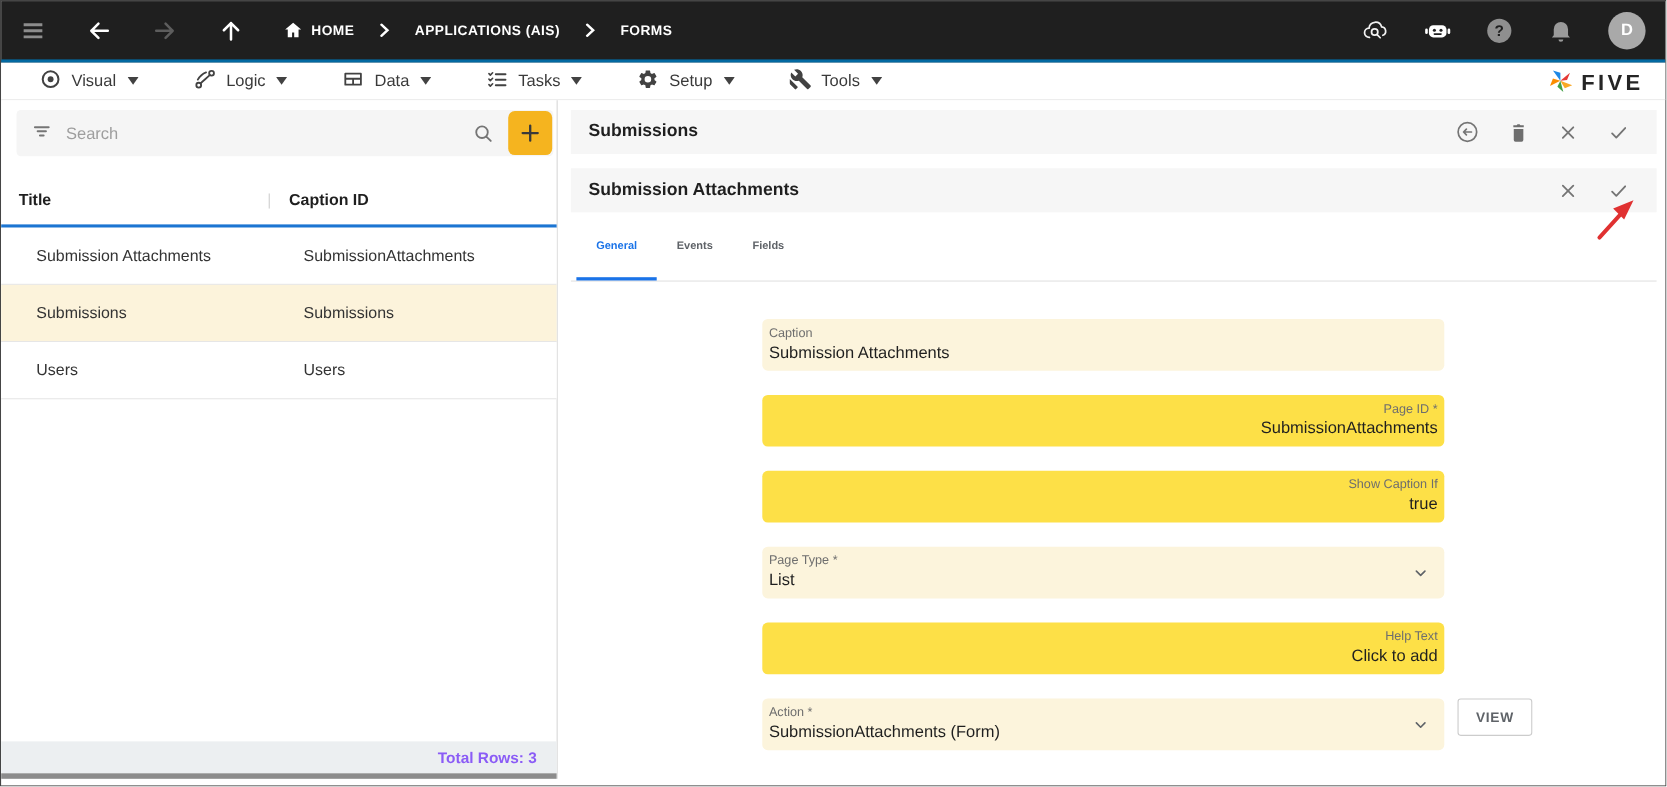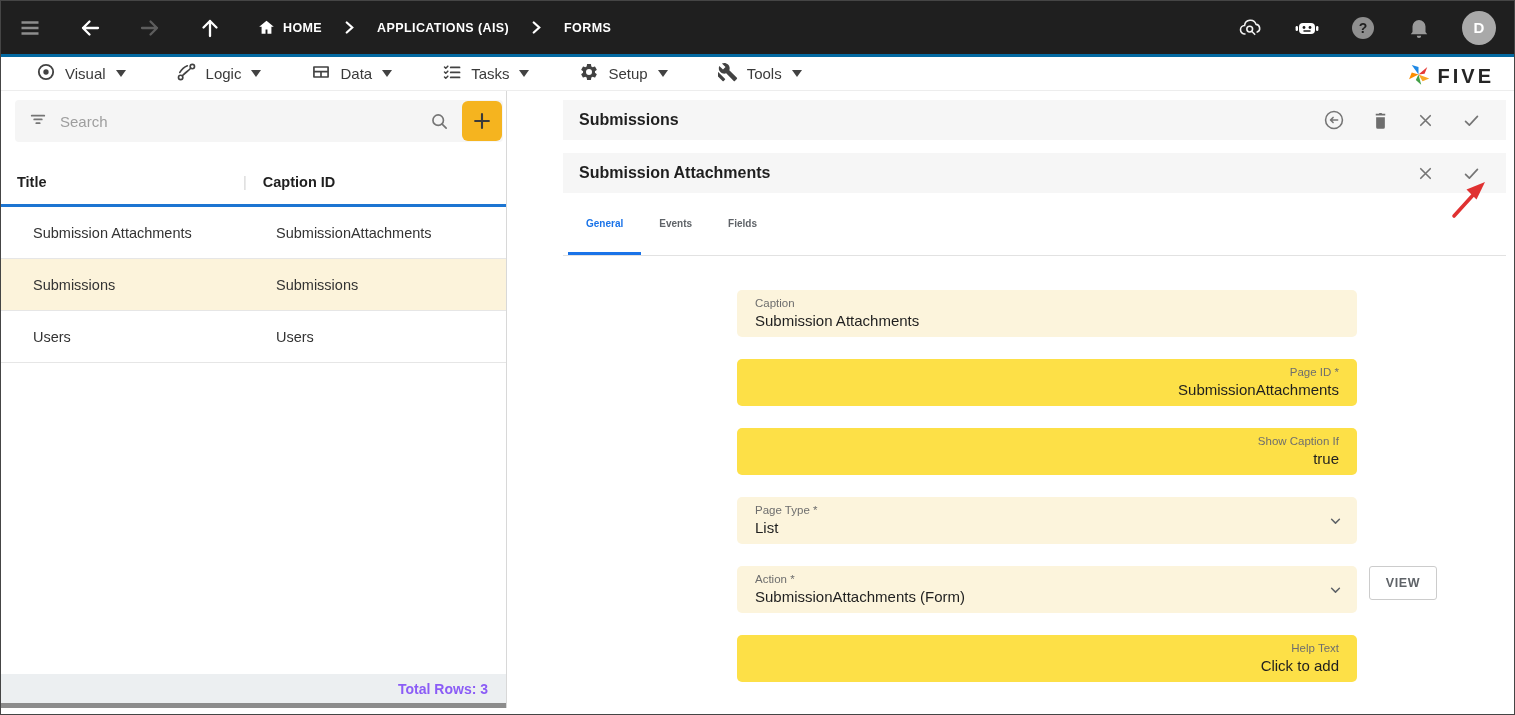--- a/index.html
+++ b/index.html
@@ -18,21 +18,21 @@
   .avatar { width:34px; height:34px; border-radius:50%; background:#a9a9a9; color:#fff; font-weight:bold; font-size:15px; display:flex; align-items:center; justify-content:center; cursor:pointer; }
 
   
   .menubar { height:34px; background:#fff; display:flex; align-items:center; padding-left:35px; border-bottom:1px solid #ededed; position:relative; }
   .menu-item { display:flex; align-items:center; gap:9px; margin-right:50px; cursor:pointer; color:#3a3a3a; font-size:15px; }
   .menu-item .caret { display:inline-flex; margin-left:1px; }
   .brand { position:absolute; right:20px; top:0; height:38px; display:flex; align-items:center; gap:6px; }
   .brand .brand-text { font-size:20px; font-weight:bold; letter-spacing:3px; color:#252525; }
 
   
-  .main { display:flex; height:617px;gap:44px; }
+  .main { display:flex; height:617px; }
 
   
   .left-panel { width:506px; border-right:1px solid #d8d8d8; display:flex; flex-direction:column; background:#fff; }
   .search-row { margin:9px 3px 9px 14px; height:42px; background:#f5f5f5; border-radius:4px; display:flex; align-items:center; padding:0 1px 0 13px; }
   .search-row input { flex:1; border:none; outline:none; background:transparent; font-size:15px; color:#333; margin-left:12px; font-family:"Liberation Sans", sans-serif; }
   .search-row input::placeholder { color:#9e9e9e; }
   .sr-search-icon { display:inline-flex; margin-right:12px; cursor:pointer; }
   .add-btn { width:40px; height:40px; background:#F5B41F; border-radius:6px; display:flex; align-items:center; justify-content:center; cursor:pointer; flex:0 0 40px; }
 
   .lp-table-header { margin-top:8px; height:48px; display:flex; align-items:center; padding-left:16px; font-size:14.5px; font-weight:bold; color:#1f1f1f; border-bottom:3px solid #1C75D2; }
@@ -52,21 +52,21 @@
   .ph-title { flex:1; font-size:16px; font-weight:bold; color:#1f1f1f; }
   .ph-icons { display:flex; align-items:center; gap:26px; }
   .ph-icons span { display:inline-flex; cursor:pointer; }
 
   .tabs { display:flex; padding-left:5px; border-bottom:1px solid #e2e2e2; margin-top:10px; }
   .tab { padding:15px 18px 23px; font-size:10px; font-weight:bold; color:#5f6368; cursor:pointer; border-bottom:3px solid transparent; }
   .tab.active { color:#1A73E8; border-bottom-color:#1A73E8; }
 
   .form-area { padding:34px 0 0 174px; }
   .field-row { display:flex; align-items:flex-start; gap:12px; margin-bottom:22px; }
-  .field { width:620px; border-radius:5px; padding:7px 18px 8px; position:relative; }
+  .field { width:620px; border-radius:5px; padding:7px 6px 8px; position:relative; }
   .field.cream { background:#FCF4DC; }
   .field.blue  { background:#fde047;text-align:right; }
   .f-label { font-size:11.5px; color:#6e6e6e; margin-bottom:3px; }
   .f-value { font-size:15px; color:#1f1f1f; }
   .f-chevron { position:absolute; right:13px; top:50%; transform:translateY(-50%); display:inline-flex; cursor:pointer; }
   .view-btn { width:68px; height:34px; background:#fff; border:1px solid #cccccc; border-radius:3px; color:#5f6368; font-weight:bold; font-size:12.5px; letter-spacing:.6px; display:flex; align-items:center; justify-content:center; cursor:pointer; font-family:"Liberation Sans", sans-serif; }
 
   .red-arrow { position:absolute; left:1443px; top:173px; pointer-events:none; }
 </style>
 </head>
@@ -386,39 +386,39 @@
             <div class="f-value">List</div>
             <span class="f-chevron">
               <svg width="17" height="17" viewBox="0 0 24 24" fill="none">
                   <path d="m6.5 9.5 5.5 5.5 5.5-5.5" stroke="#5f6368" stroke-width="2.1" stroke-linecap="round" stroke-linejoin="round"></path>
                 </svg>
             </span>
           </div>
         </div>
 
         <div class="field-row">
+          <div class="field blue">
+            <div class="f-label">Help Text</div>
+            <div class="f-value">Click to add</div>
+          </div>
+        </div>
+
+        <div class="field-row">
           <div class="field cream">
             <div class="f-label">Action *</div>
             <div class="f-value">SubmissionAttachments (Form)</div>
             <span class="f-chevron">
               <svg width="17" height="17" viewBox="0 0 24 24" fill="none">
                   <path d="m6.5 9.5 5.5 5.5 5.5-5.5" stroke="#5f6368" stroke-width="2.1" stroke-linecap="round" stroke-linejoin="round"></path>
                 </svg>
             </span>
           </div>
           <button class="view-btn">VIEW</button>
         </div>
 
-        <div class="field-row">
-          <div class="field blue">
-            <div class="f-label">Help Text</div>
-            <div class="f-value">Click to add</div>
-          </div>
-        </div>
-
       </div>
     </div>
   </div>
 
   <svg class="red-arrow" width="52" height="48" viewBox="0 0 52 48">
     <path d="M10 42 30 20" stroke="#E03131" stroke-width="3.6" stroke-linecap="round"></path>
     <polygon points="41,8 22.5,15.5 32.5,25.5" fill="#E03131"></polygon>
   </svg>
 
 </div>

